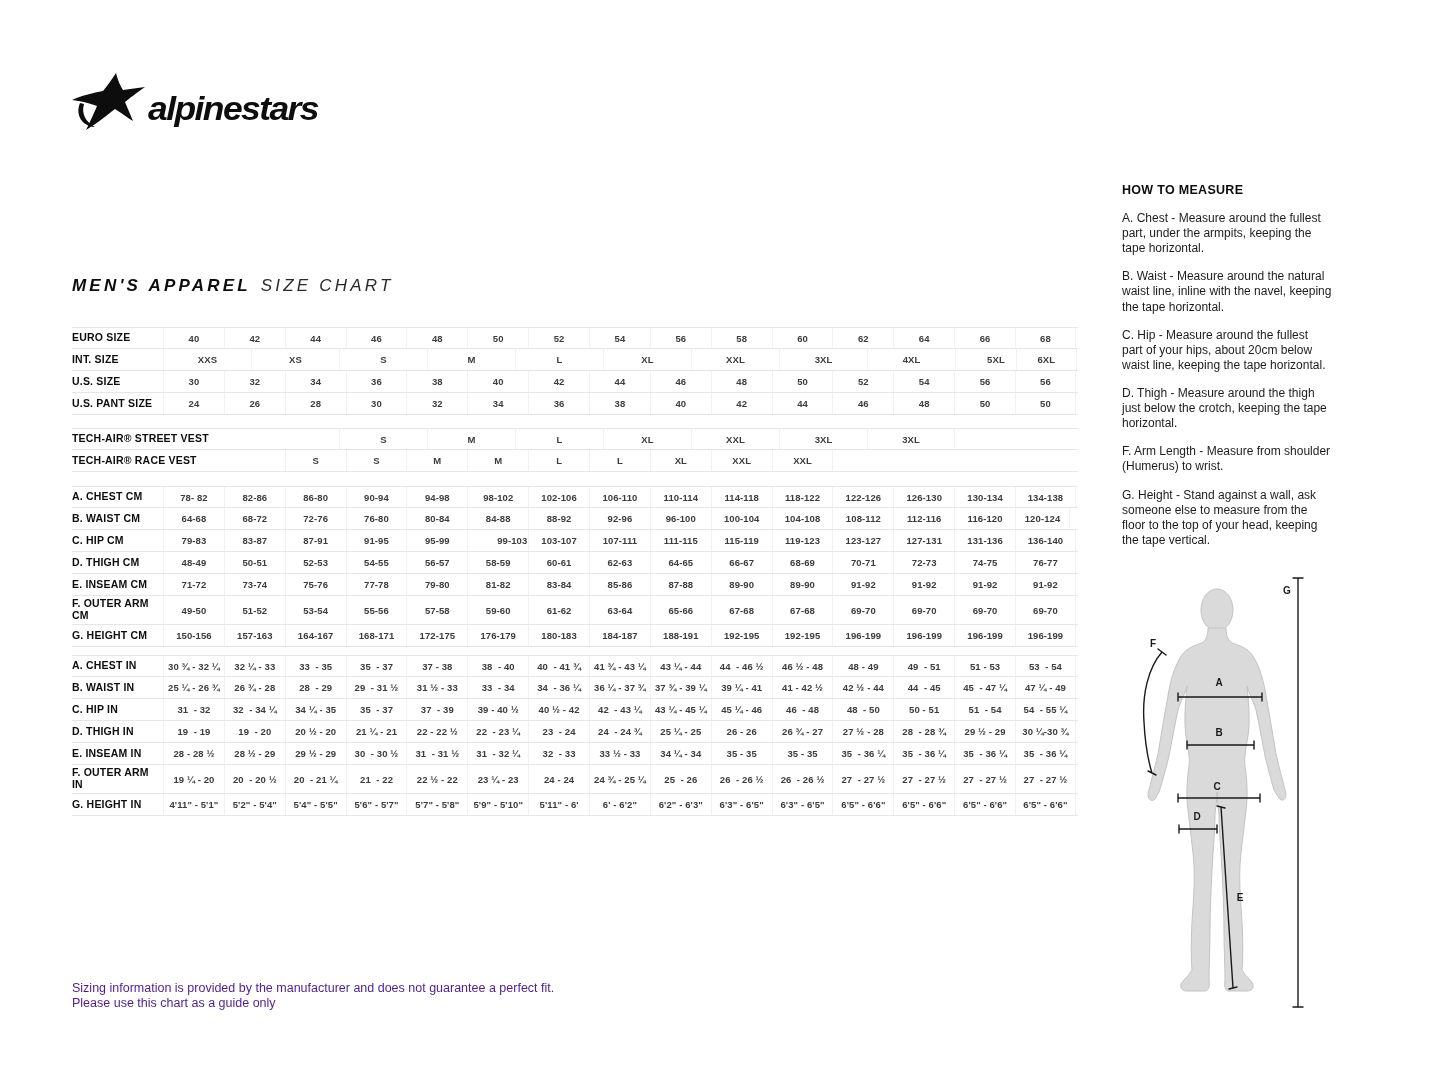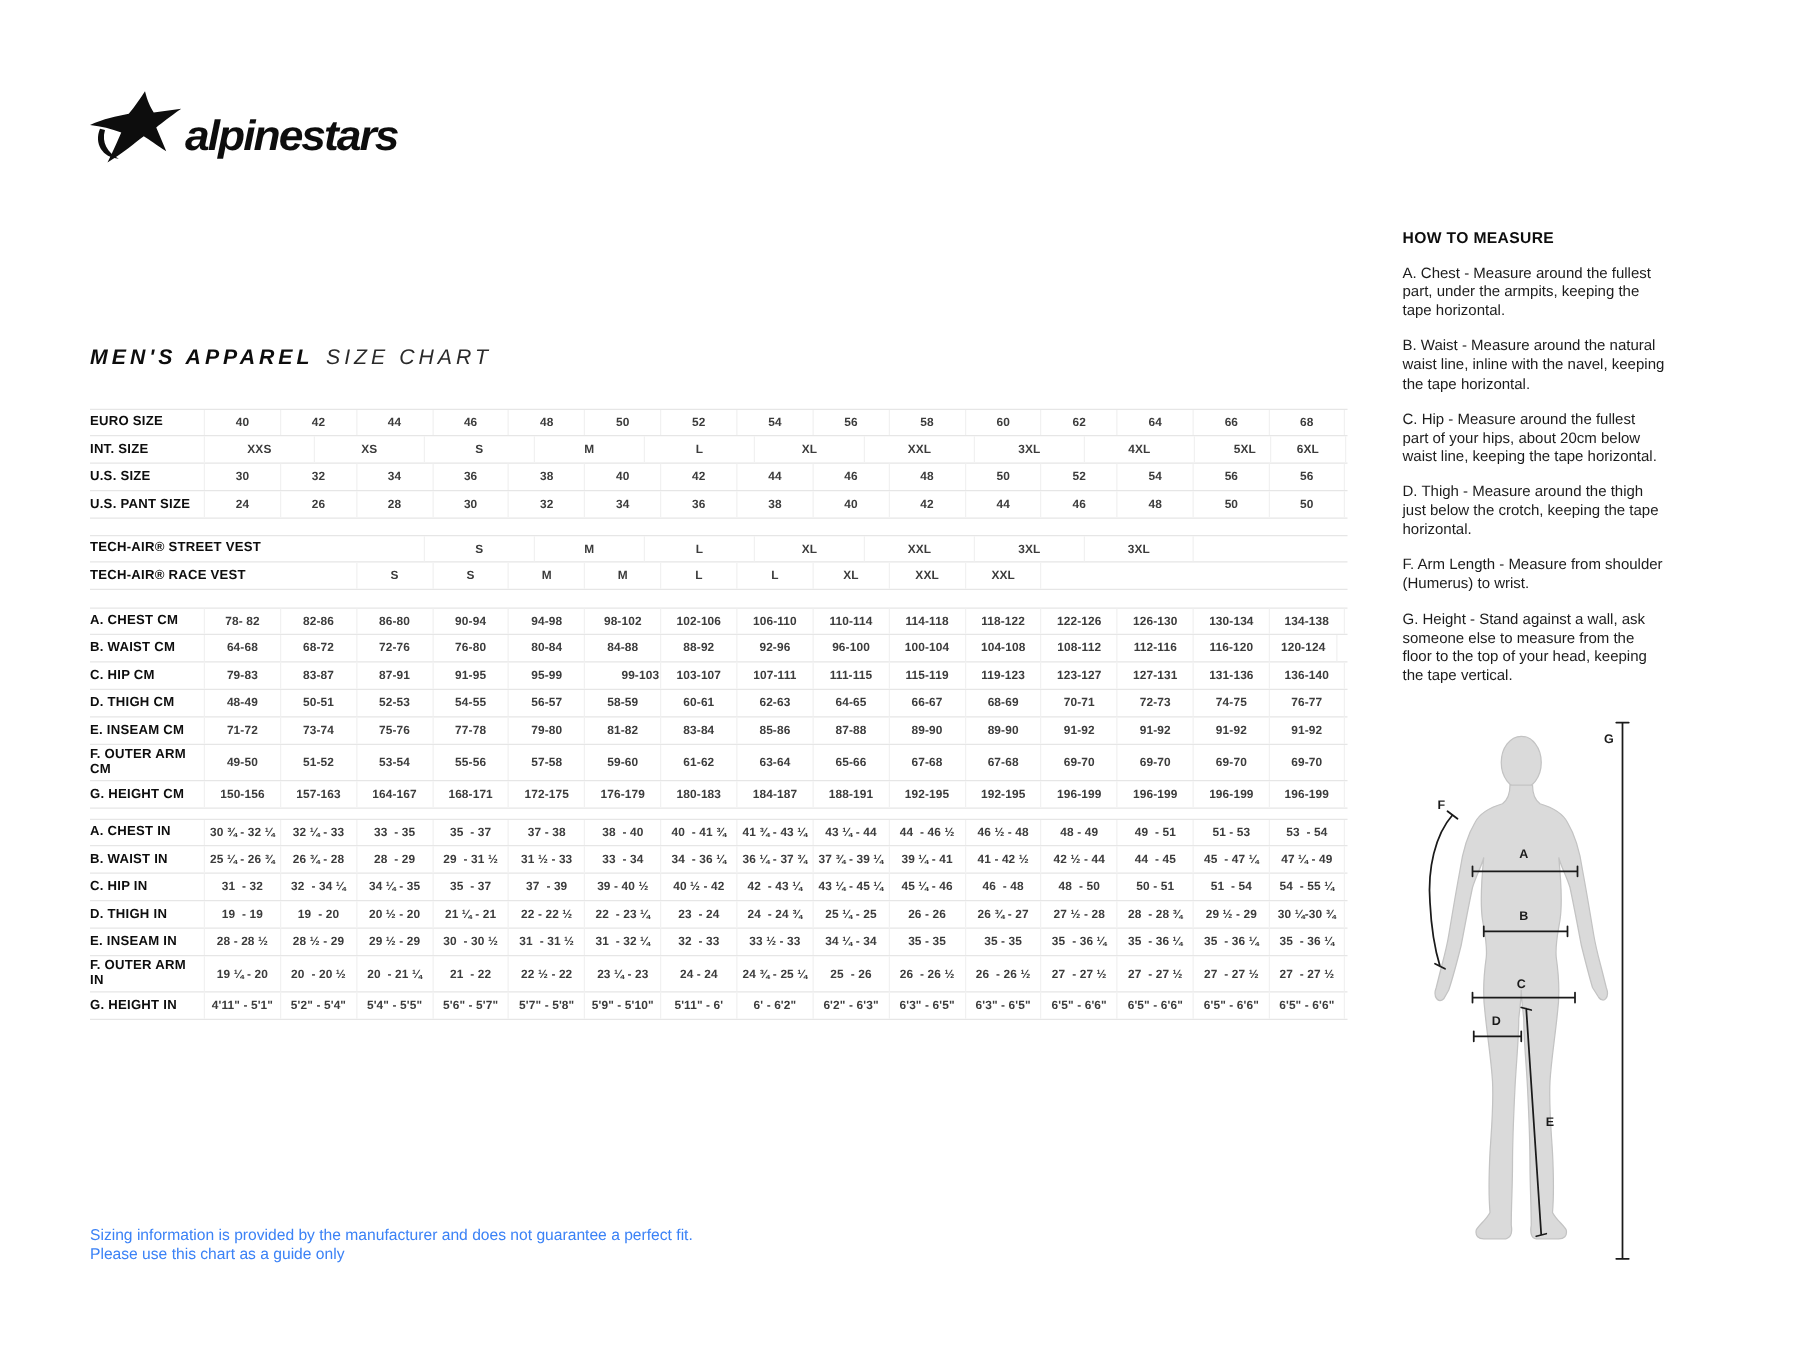--- a/index.html
+++ b/index.html
@@ -25,21 +25,21 @@
   .cell.last { border-right:1px solid #f1f1f1; }
   .cell.spacer { border-left:none; }
   .cell.filler { border-left:1px solid #f1f1f1; border-right:none; }
 
   .howto { position:absolute; left:1122px; top:183px; width:210px; }
   .howto h2 { font-size:12.5px; font-weight:700; letter-spacing:0.3px; color:#0d0d0d; margin-bottom:14px; }
   .howto p { font-size:12px; line-height:1.26; color:#1c1c1c; margin-bottom:13px; }
 
   .figure { position:absolute; left:1140px; top:570px; width:170px; height:445px; }
 
-  .footer { position:absolute; left:72px; top:981px; font-size:12.5px; line-height:14.5px; color:#3b82f6; }
+  .footer { position:absolute; left:72px; top:981px; font-size:12.5px; line-height:14.5px; color:#4c1d95; }
 </style>
 </head>
 <body>
 
 <div class="logo">
   <svg width="250" height="64" viewBox="0 0 250 64">
     <path d="M44,1 C46,9 48,13 51,18 L73,15 C63,22 58,26 53,30 L61,49 C53,44 48,40 43,37 C35,43 27,50 14,58 C19,48 22,41 25,34 C17,31 9,29 0,28 C11,23 21,21 31,19 C36,13 40,7 44,1 Z" fill="#0d0d0d"></path>
     <path d="M8,31 C3,43 10,54 23,55 C14,50 9,42 12,32 Z" fill="#0d0d0d"></path>
     <text x="76" y="48" font-size="34" font-weight="bold" font-style="italic" letter-spacing="-1.5" fill="#0d0d0d" textLength="170" lengthAdjust="spacingAndGlyphs">alpinestars</text>
   </svg>

